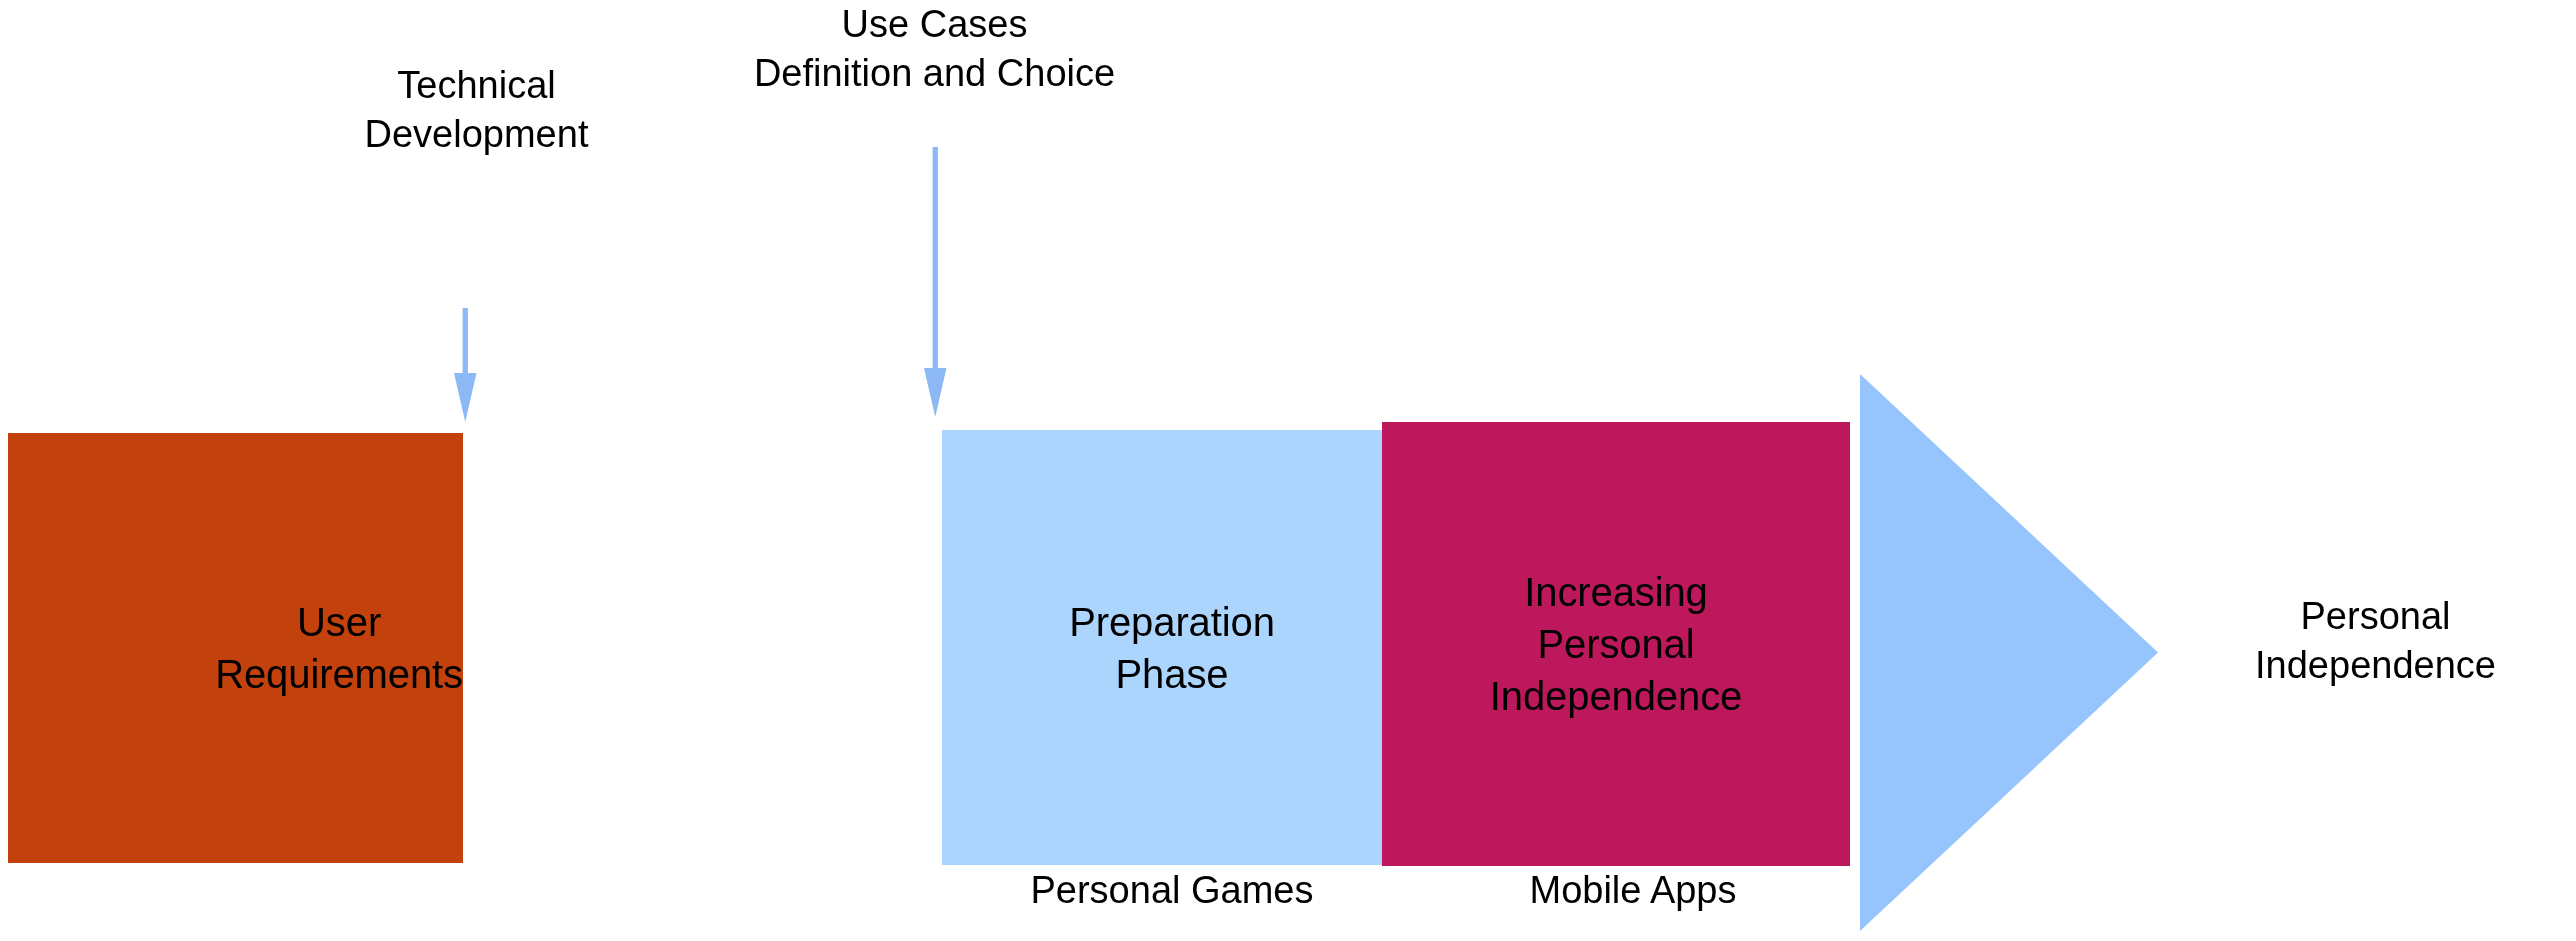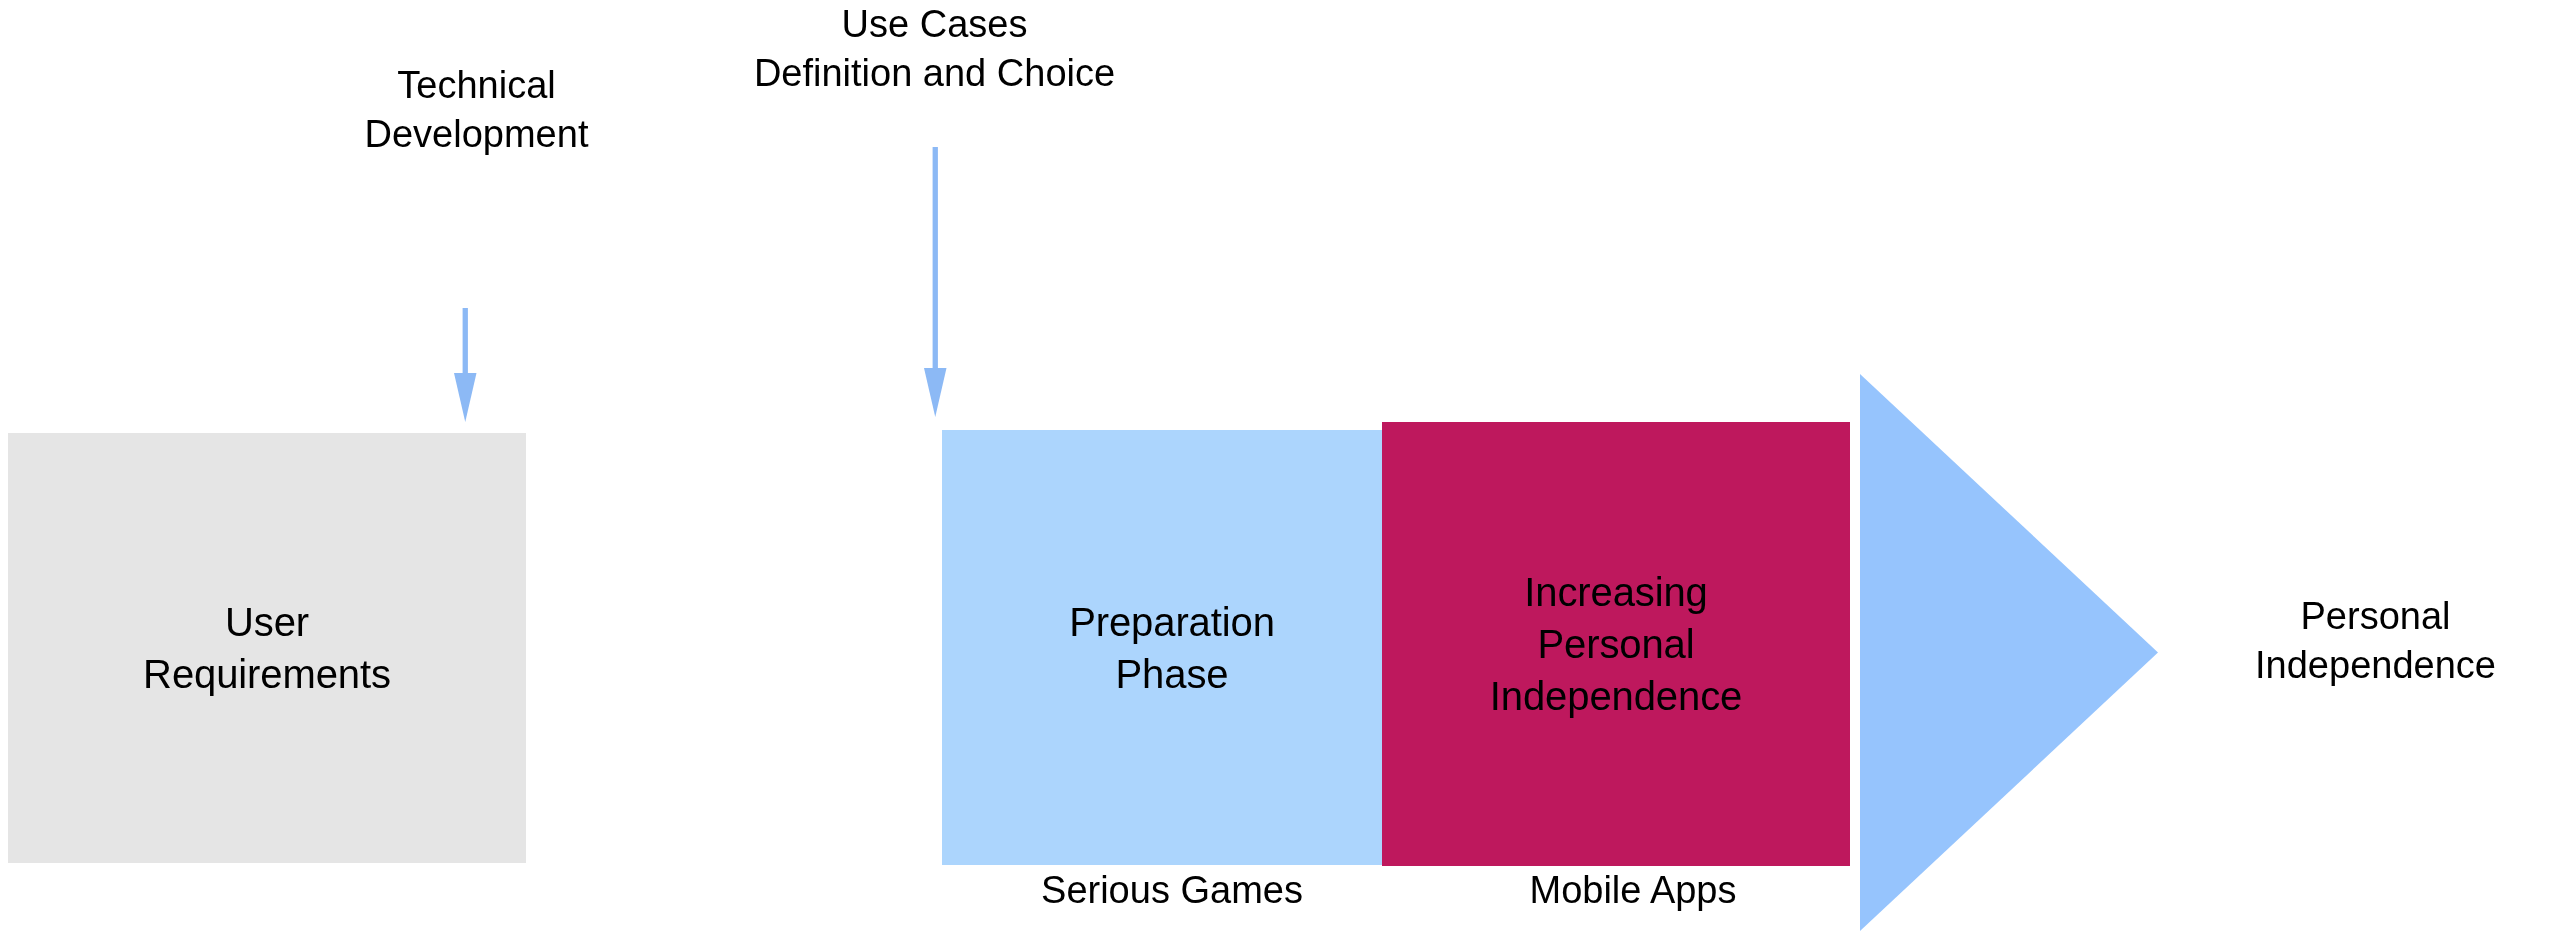--- a/index.html
+++ b/index.html
@@ -27,21 +27,21 @@
     align-items: center;
     justify-content: center;
     text-align: center;
     color: #000000;
     font-size: 40px;
     line-height: 1.30;
     letter-spacing: -0.1px;
     white-space: pre-line;
   }
 
-  .box-1 { left: 8px;   top: 433px; width: 518px; height: 430px; background: #e5e5e5; }
+  .box-1 { left: 8px;   top: 433px; width: 455px; height: 430px; background: #c2410c; justify-content: flex-end; }
   .box-2 { left: 475px;  top: 430px; width: 458px; height: 433px; background: #B8E2FC; }
   .box-3 { left: 942px; top: 430px; width: 460px; height: 435px; background: #ACD5FD; align-items: center; }
   .box-4 { left: 1382px; top: 422px; width: 468px; height: 444px; background: #be185d; }
 
   
   .forward-arrow {
     position: absolute;
     left: 1860px;
     top: 374px;
     width: 298px;
@@ -148,21 +148,21 @@
     <span>Preparation
 Phase</span>
   </div>
 
   <div class="phase-box box-4">
     <span>Increasing
 Personal
 Independence</span>
   </div>
 
-  <div class="tech-label tech-serious">Serious Games</div>
+  <div class="tech-label tech-serious">Personal Games</div>
 
   <div class="tech-label tech-mobile">Mobile Apps</div>
 
   <div class="forward-arrow">
     <svg viewBox="0 0 450 842" preserveAspectRatio="none" aria-hidden="true">
       <polygon points="0,0 450,421 0,842" fill="#96C4FD"></polygon>
     </svg>
   </div>
 
   <div class="outcome-label">Personal

